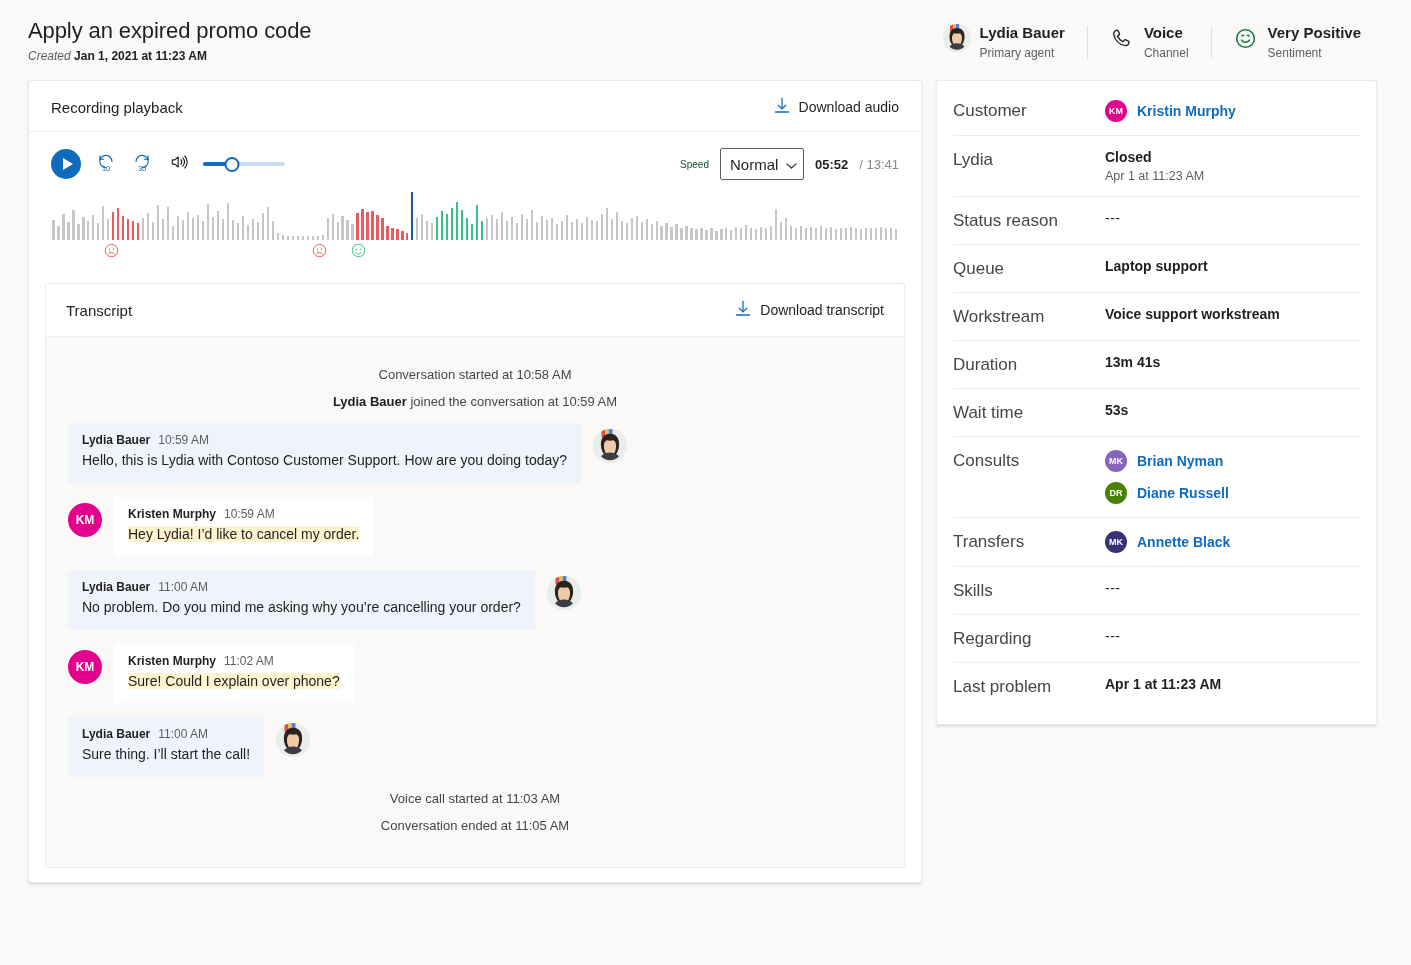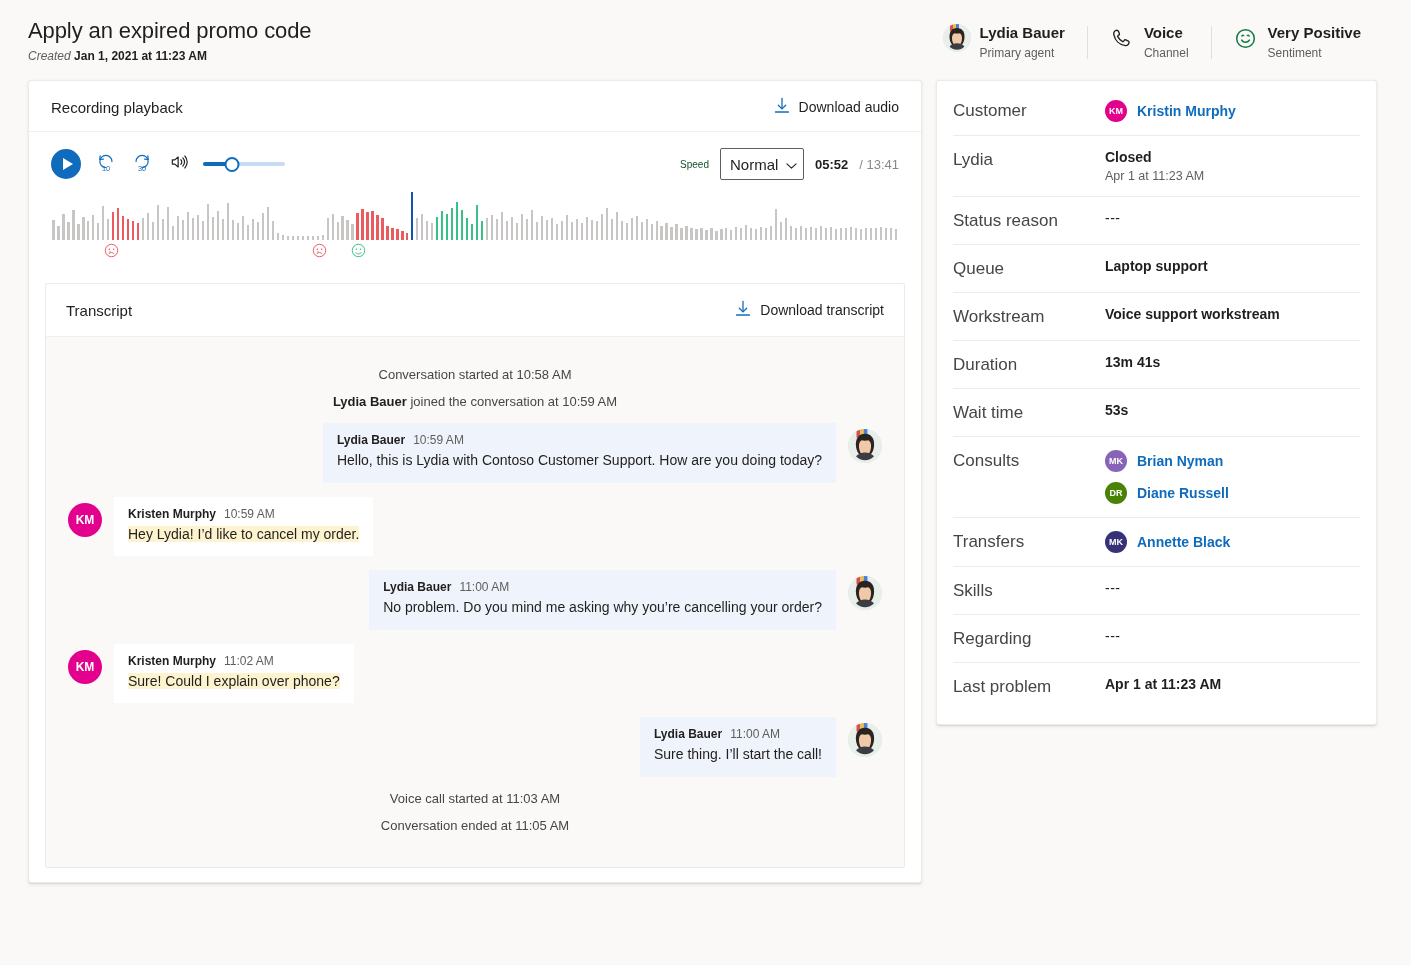--- a/index.html
+++ b/index.html
@@ -84,21 +84,21 @@
   .t-head-right { margin-left:auto; display:flex; align-items:center; gap:22px; }
   .search-box { display:flex; align-items:center; gap:10px; width:180px; height:32px; padding:0 10px; border:1px solid #8a8886; border-radius:2px; background:#fff; }
   .search-box input { border:0; outline:0; font-size:13px; color:#201f1e; width:100%; background:transparent; font-family:inherit; }
   .search-box input::placeholder { color:#605e5c; }
 
   .t-body { background:#faf9f8; padding:18px 22px 22px 22px; min-height:460px; }
   .sys-line { text-align:center; font-size:13px; color:#484644; margin:12px 0; }
   .sys-line b { font-weight:700; color:#201f1e; }
 
   .msg-row { display:flex; align-items:flex-start; margin:14px 0; }
-  .msg-row.agent { justify-content:flex-end; }
+  .msg-row.agent { }
   .msg-row.cust { justify-content:flex-start; }
   .bubble { padding:10px 14px 12px 14px; max-width:520px; }
   .bubble.agent { background:#eff3fc; }
   .bubble.cust { background:#ffffff; }
   .b-meta { font-size:12px; margin-bottom:4px; }
   .b-name { font-weight:700; color:#201f1e; }
   .b-time { color:#605e5c; margin-left:8px; }
   .b-text { font-size:14px; color:#201f1e; line-height:1.4; }
   .b-text.hl { background:#fdf3cf; display:inline; box-decoration-break:clone; -webkit-box-decoration-break:clone; }
   .av-photo-sm { width:34px; height:34px; border-radius:50%; overflow:hidden; flex:0 0 34px; margin-left:12px; margin-top:6px; background:#dfe8e4; position:relative; }

